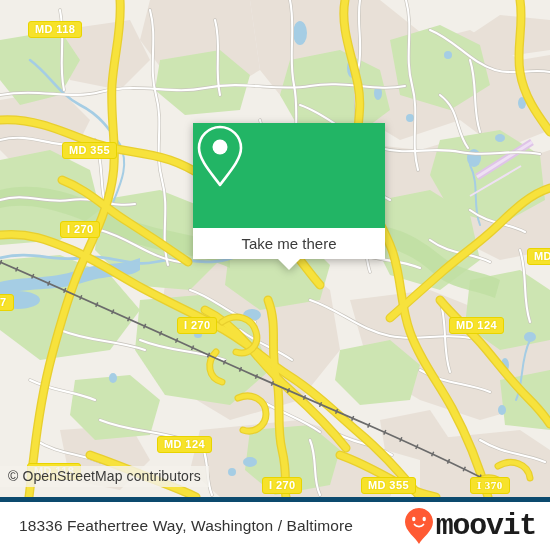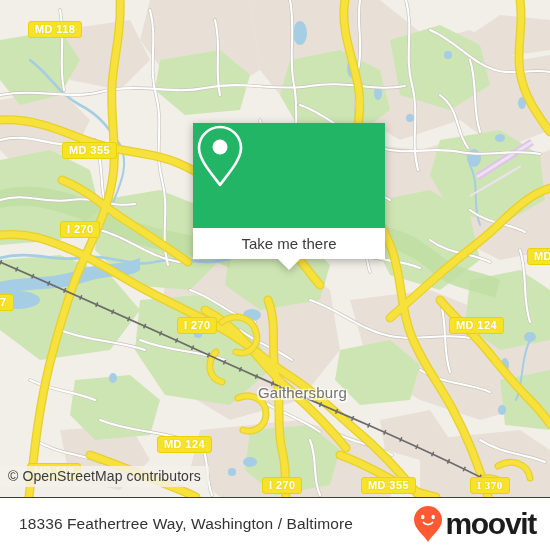--- a/index.html
+++ b/index.html
@@ -91,39 +91,40 @@
     letter-spacing:.1px;
     white-space:nowrap;
   }
 
   
   #footer {
     position:absolute;
     left:0; top:497px; width:550px; height:53px;
     background:#ffffff;
     display:flex; align-items:center;
-    border-top:1px solid #0c4a6e;
+    border-top:5px solid #0c4a6e;
   }
   #footer-address {
     margin-left:19px;
     color:#333333;
     font-size:15.5px;
     white-space:nowrap;
     letter-spacing:.1px;
   }
   #brand {
     margin-left:auto; margin-right:14px;
     display:flex; align-items:center; gap:2px;
   }
   #brand-word {
     color:#1c1c1c;
     font-size:30px;
     font-weight:bold;
     letter-spacing:-1.3px;
     line-height:30px;
+    font-family:Liberation Mono, monospace;
   }
 </style>
 </head>
 <body>
 
 <div id="app">
 
   <div id="map">
 
     <svg width="550" height="497" viewBox="0 0 550 497">
@@ -343,21 +344,20 @@
         </g>
 
         <g fill="none">
           <path id="railpath" d="M0,262 C60,288 120,315 180,342 C245,372 310,400 375,428 C420,448 465,468 505,490" stroke="#6b6b6b" stroke-width="1.8"></path>
           <path d="M0,262 C60,288 120,315 180,342 C245,372 310,400 375,428 C420,448 465,468 505,490" stroke="#6b6b6b" stroke-width="5" stroke-dasharray="1.5 16"></path>
         </g>
 
       </g>
     </svg>
 
-    <div class="place-label" style="left:258px; top:384px;">Gaithersburg</div>
 
     <div class="shield" style="left:28px;  top:21px;">MD 118</div>
     <div class="shield" style="left:62px;  top:142px;">MD 355</div>
     <div class="shield" style="left:60px;  top:221px;">I 270</div>
     <div class="shield" style="left:527px; top:248px;">MD</div>
     <div class="shield" style="left:-7px;  top:294px;">7</div>
     <div class="shield" style="left:177px; top:317px;">I 270</div>
     <div class="shield" style="left:449px; top:317px;">MD 124</div>
     <div class="shield" style="left:157px; top:436px;">MD 124</div>
     <div class="shield" style="left:27px;  top:463px;">MD 118</div>

